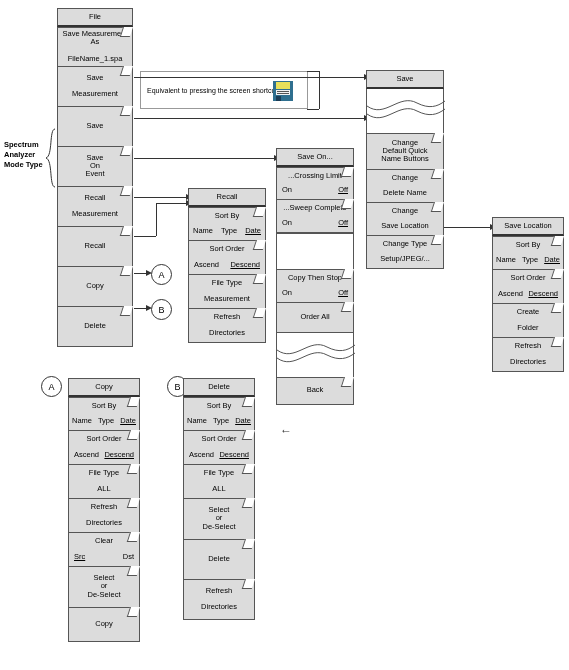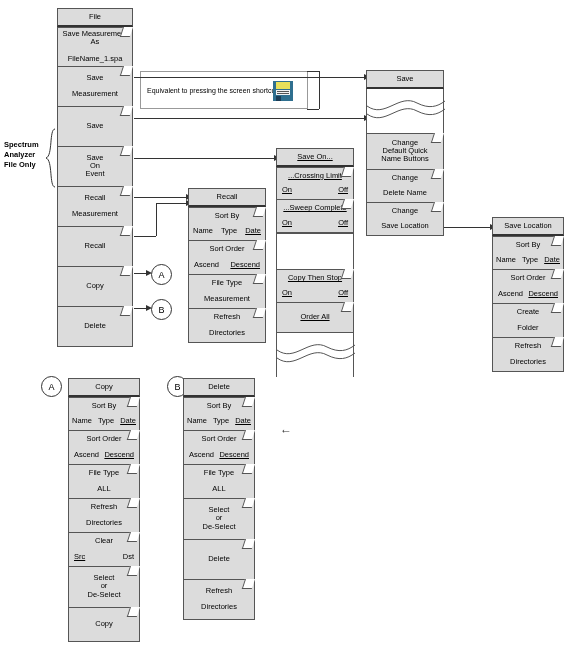--- a/index.html
+++ b/index.html
@@ -99,21 +99,21 @@
   </div>
   <div class="mkey" style="height:40px;">
     <span class="notch"></span>
     <span class="ln">Delete</span>
   </div>
 </div>
 
 <div class="sa-label" style="left:4px;top:140px;width:52px;">
   <div>Spectrum</div>
   <div>Analyzer</div>
-  <div>File Only</div>
+  <div>Mode Type</div>
 </div>
 <svg style="position:absolute;left:44px;top:128px;" width="14" height="60">
   <path d="M11 1 C5 1 9 28 2 30 C9 32 5 59 11 59" fill="none" stroke="#333" stroke-width="1"></path>
 </svg>
 
 <div class="note" style="left:140px;top:71px;width:168px;height:38px;">
   <span>Equivalent to pressing the screen shortcut</span>
 </div>
 <svg class="floppy" style="left:272px;top:80px;" viewBox="0 0 22 22">
   <rect x="1" y="1" width="20" height="20" fill="#2f6f8f"></rect>
@@ -176,23 +176,28 @@
   <div class="mkey" style="height:33px;">
     <span class="notch"></span>
     <span class="ln">Change</span>
     <span class="ln" style="margin-top:7px;">Delete Name</span>
   </div>
   <div class="mkey" style="height:33px;">
     <span class="notch"></span>
     <span class="ln">Change</span>
     <span class="ln" style="margin-top:7px;">Save Location</span>
   </div>
-</div>
-
-<div class="menu" id="m-saveon" style="left:276px;top:148px;width:78px;text-decoration:underline;">
+  <div class="mkey" style="height:33px;">
+    <span class="notch"></span>
+    <span class="ln">Change Type</span>
+    <span class="ln" style="margin-top:7px;">Setup/JPEG/...</span>
+  </div>
+</div>
+
+<div class="menu" id="m-saveon" style="left:276px;top:148px;width:78px;">
   <div class="mtitle">Save On...</div>
   <div class="mkey first" style="height:33px;">
     <span class="notch"></span>
     <span class="ln">...Crossing Limit</span>
     <span class="row3" style="margin-top:6px;">
       <span>On</span>
       <span class="sel">Off</span>
     </span>
   </div>
   <div class="mkey" style="height:33px;">
@@ -215,20 +220,24 @@
   <div class="mkey" style="height:30px;">
     <span class="notch"></span>
     <span class="ln">Order All</span>
   </div>
   <div class="brk" style="height:44px;">
     <svg width="78" height="44" viewBox="0 0 78 44">
       <path d="M0 17 C18 30 32 4 50 14 C62 20 70 18 78 12" fill="none" stroke="#555" stroke-width="1"></path>
       <path d="M0 25 C18 38 32 12 50 22 C62 28 70 26 78 20" fill="none" stroke="#555" stroke-width="1"></path>
     </svg>
   </div>
+  <div class="mkey first" style="height:28px;">
+    <span class="notch"></span>
+    <span class="ln">Back</span>
+  </div>
 </div>
 <div class="backarrow" style="left:280px;top:423px;">←</div>
 
 <div class="menu" id="m-recall" style="left:188px;top:188px;width:78px;">
   <div class="mtitle">Recall</div>
   <div class="mkey first" style="height:34px;">
     <span class="notch"></span>
     <span class="ln">Sort By</span>
     <span class="row" style="margin-top:7px;">
       <span>Name</span>

